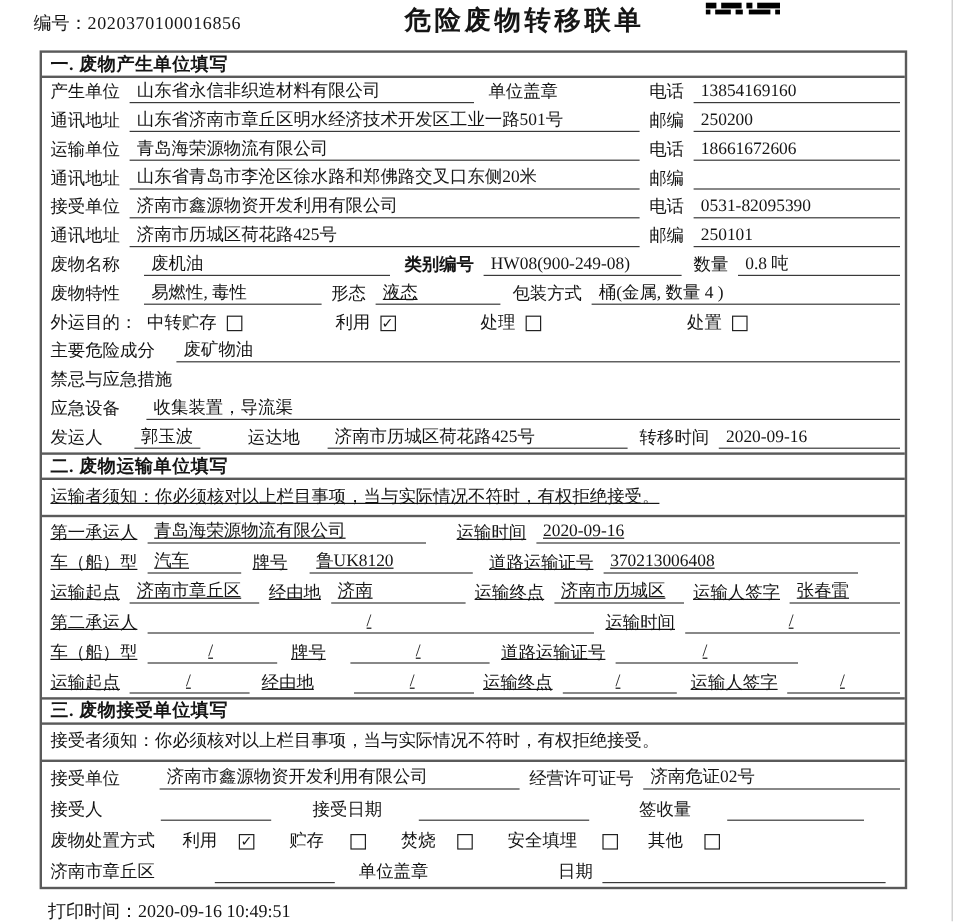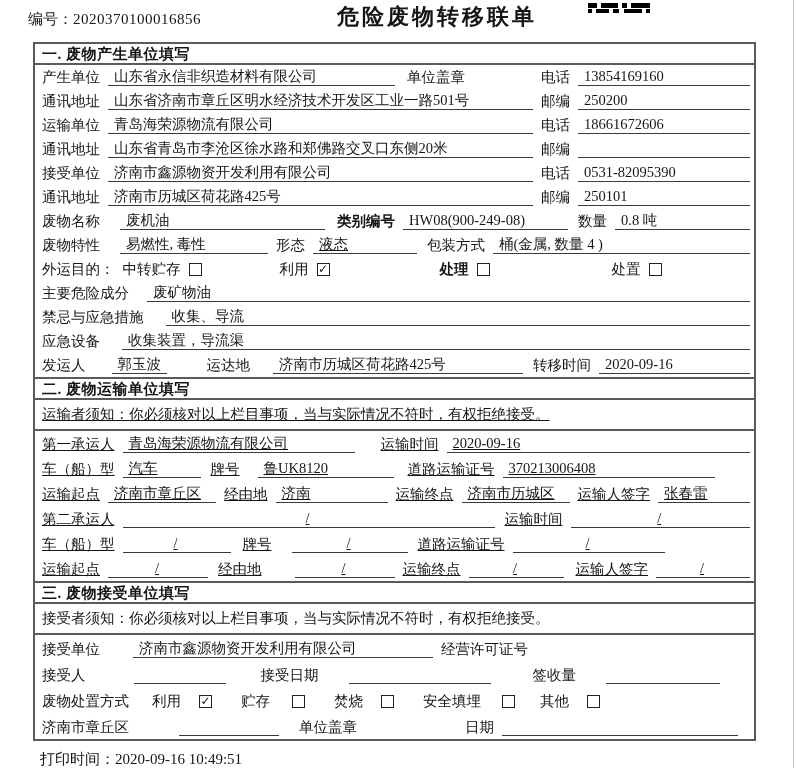--- a/index.html
+++ b/index.html
@@ -136,32 +136,31 @@
         <span class="val" style="width: 104px; text-decoration: underline;">液态</span>
         <span class="lbl" style="margin-left: 10px;">包装方式</span>
         <span class="val" style="flex: 1 1 auto;">桶(金属, 数量 4 )</span>
       </div>
       <div class="row">
         <span class="lbl">外运目的：</span>
         <span class="lbl">中转贮存</span>
         <span class="cb"></span>
         <span class="lbl" style="margin-left: 78px;">利用</span>
         <span class="cb on">✓</span>
-        <span class="lbl" style="margin-left: 110px; font-weight: bold;">处理</span>
+        <span class="lbl" style="margin-left: 71px;">处理</span>
         <span class="cb"></span>
         <span class="lbl" style="margin-left: 122px;">处置</span>
         <span class="cb"></span>
       </div>
       <div class="row">
         <span class="lbl">主要危险成分</span>
         <span class="val" style="flex: 1 1 auto; margin-left: 10px;">废矿物油</span>
       </div>
       <div class="row">
         <span class="lbl">禁忌与应急措施</span>
-        <span class="val" style="flex: 1 1 auto; margin-left: 14px;">收集、导流</span>
       </div>
       <div class="row">
         <span class="lbl">应急设备</span>
         <span class="val" style="flex: 1 1 auto; margin-left: 14px;">收集装置，导流渠</span>
       </div>
       <div class="row">
         <span class="lbl">发运人</span>
         <span class="val" style="width: 55px; margin-left: 18px;">郭玉波</span>
         <span class="lbl" style="margin-left: 40px;">运达地</span>
         <span class="val" style="width: 250px; margin-left: 15px;">济南市历城区荷花路425号</span>
@@ -227,20 +226,21 @@
     </div>
     <div class="section">
       <div class="sec-header">三. 废物接受单位填写</div>
       <div class="row notice">
         <span class="lbl">接受者须知：你必须核对以上栏目事项，当与实际情况不符时，有权拒绝接受。</span>
       </div>
       <div class="row">
         <span class="lbl">接受单位</span>
         <span class="val" style="width: 300px; margin-left: 25px;">济南市鑫源物资开发利用有限公司</span>
         <span class="lbl" style="margin-left: 8px;">经营许可证号</span>
+        <span class="val" style="flex: 1 1 auto;">济南危证02号</span>
       </div>
       <div class="row">
         <span class="lbl">接受人</span>
         <span class="val" style="width: 92px; margin-left: 40px;"></span>
         <span class="lbl" style="margin-left: 35px;">接受日期</span>
         <span class="val" style="width: 142px; margin-left: 22px;"></span>
         <span class="lbl" style="margin-left: 42px;">签收量</span>
         <span class="val" style="flex: 1 1 auto; margin-left: 22px; margin-right: 30px;"></span>
       </div>
       <div class="row">

